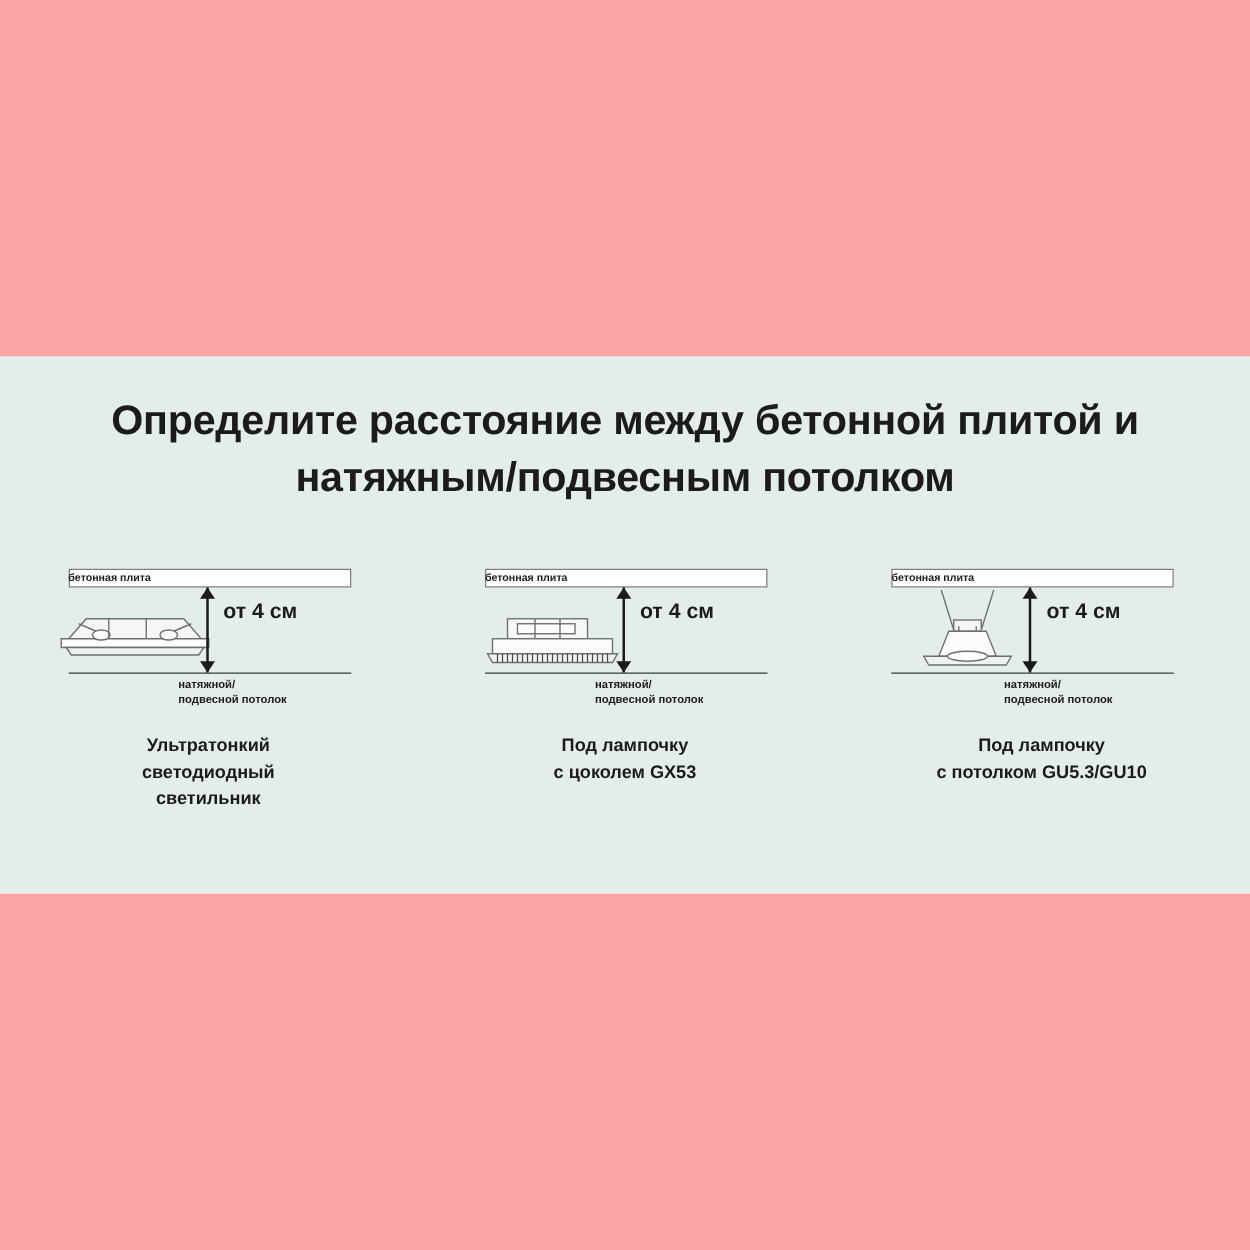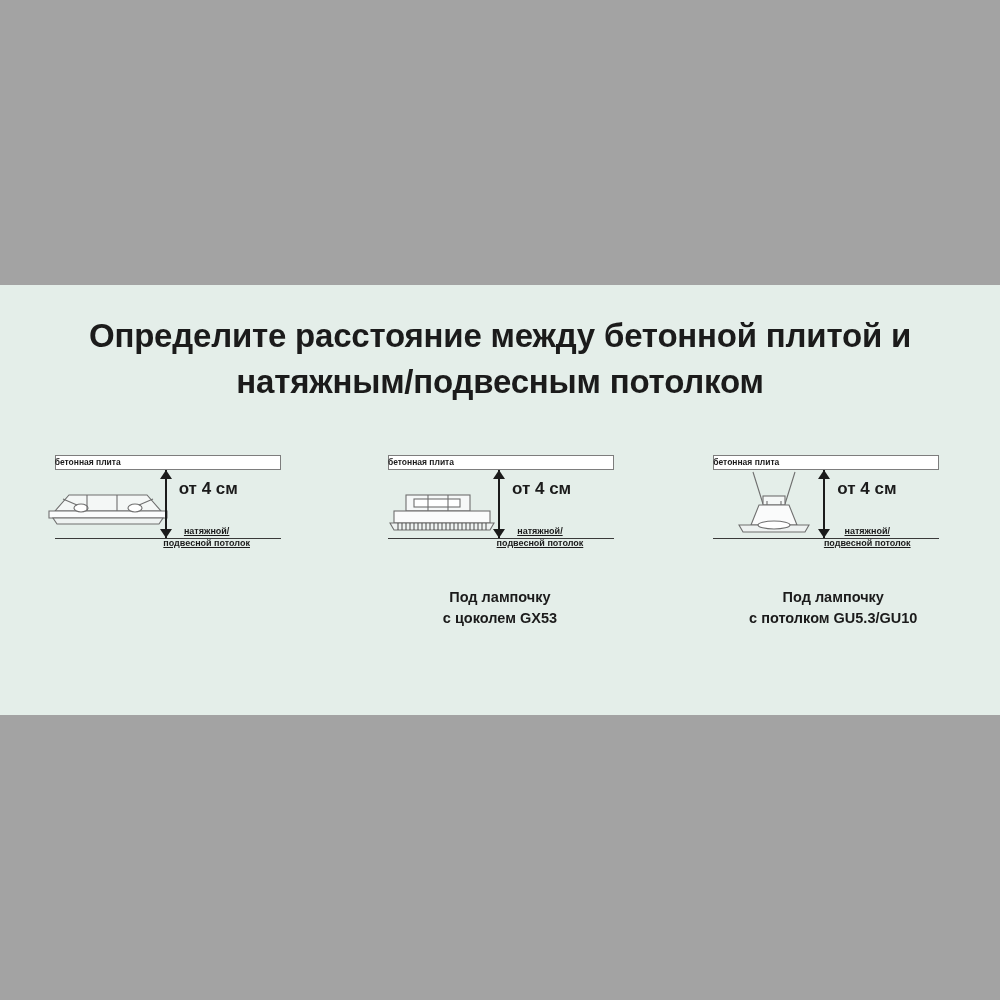--- a/index.html
+++ b/index.html
@@ -10,21 +10,21 @@
   body {
     width: 1000px;
     height: 1000px;
     font-family: "Liberation Sans", sans-serif;
     overflow: hidden;
   }
   .canvas {
     position: relative;
     width: 1000px;
     height: 1000px;
-    background: #a3a3a3;
+    background: #fca5a5;
   }
   .banner {
     position: absolute;
     left: 0;
     top: 285px;
     width: 1000px;
     height: 430px;
     background: #e4eee9;
   }
   .headline {
@@ -82,28 +82,27 @@
   .ceil-line {
     position: absolute;
     left: 0;
     top: 83px;
     width: 226px;
     height: 0;
     border-top: 1px solid #3a3a3a;
   }
   .ceil-label {
     position: absolute;
-    top: 70px;
+    top: 86px;
     width: 128px;
     font-size: 9px;
     font-weight: bold;
     line-height: 1.35;
     color: #1b1b1b;
-    text-align: center;
-    text-decoration: underline;
+    text-align: left;
   }
   
   .dim {
     position: absolute;
     top: 15px;
     height: 68px;
     width: 2px;
     background: #1b1b1b;
   }
   .dim:before, .dim:after {
@@ -181,20 +180,25 @@
           <div class="ceil-line" style="left:8px;"></div>
           <div class="ceil-label" style="left:96px;">
             <span>натяжной/</span><br>
             <span>подвесной потолок</span>
           </div>
 
           <div class="dim" style="left:118px;"></div>
           <div class="dim-value" style="left:132px;">от 4 см</div>
         </div>
 
+        <div class="caption">
+          <span>Ультратонкий</span><br>
+          <span>светодиодный</span><br>
+          <span>светильник</span>
+        </div>
       </div>
 
       <div class="card">
         <div class="diagram" style="width:240px;">
           <div class="slab" style="left:8px;"></div>
           <div class="slab-label" style="left:8px;">бетонная плита</div>
 
           <div class="fixture" style="left:8px;top:32px;width:130px;height:52px;">
             <svg width="130" height="52" viewBox="0 0 130 52" xmlns="http://www.w3.org/2000/svg">
               <g fill="none" stroke="#6f6f6f" stroke-width="1.1">

